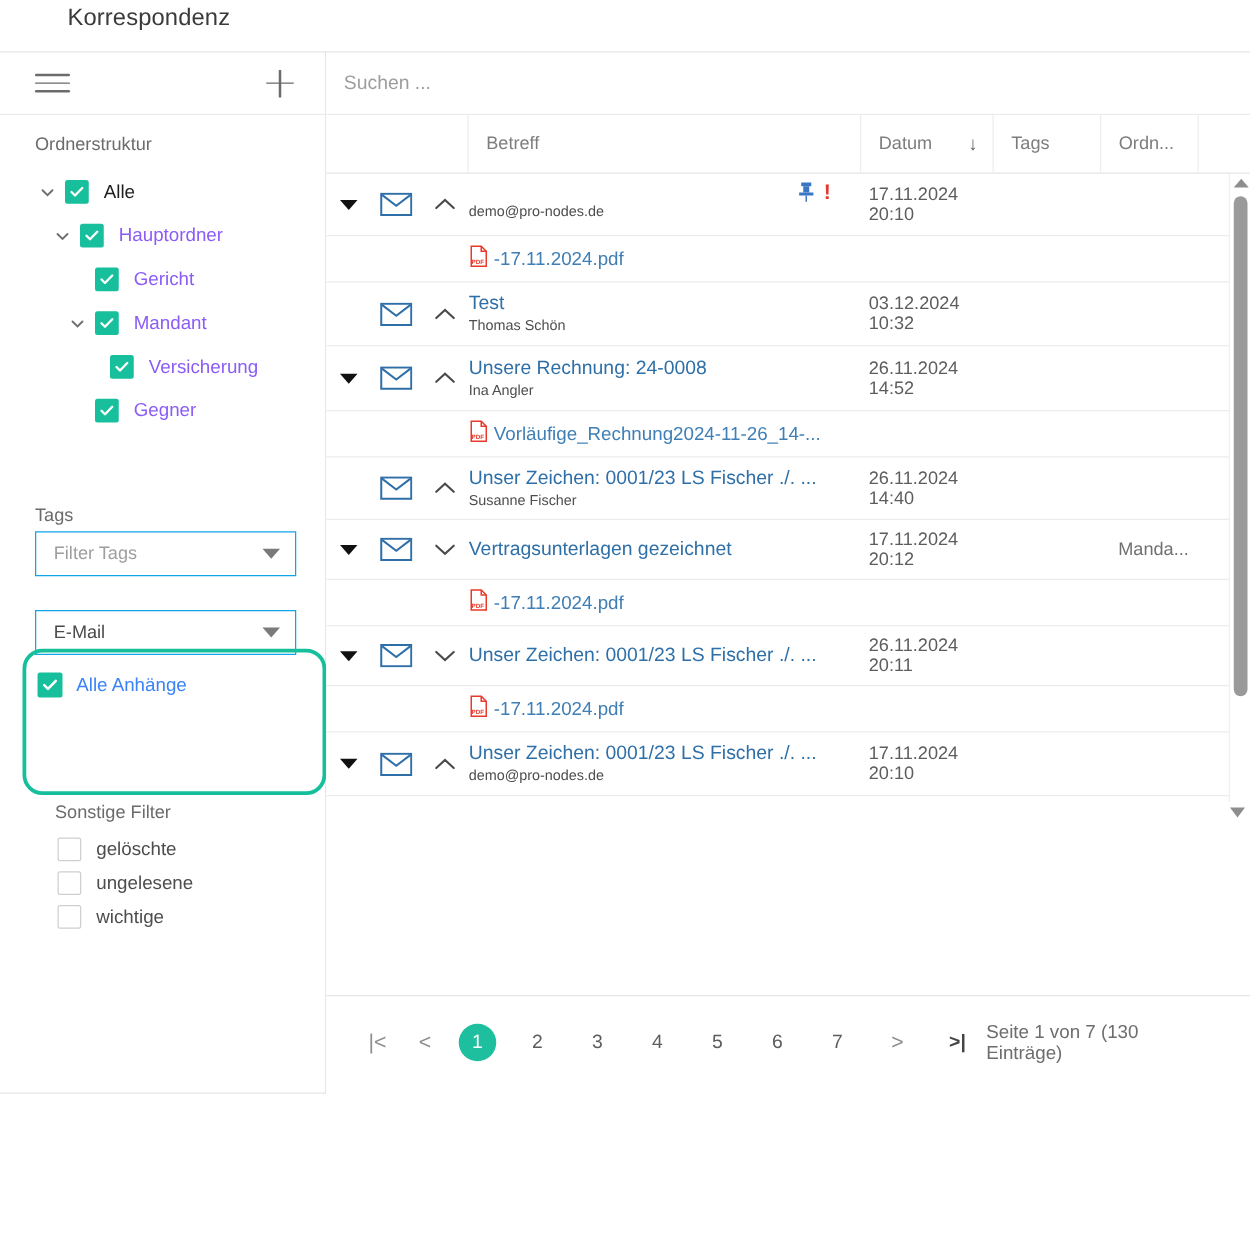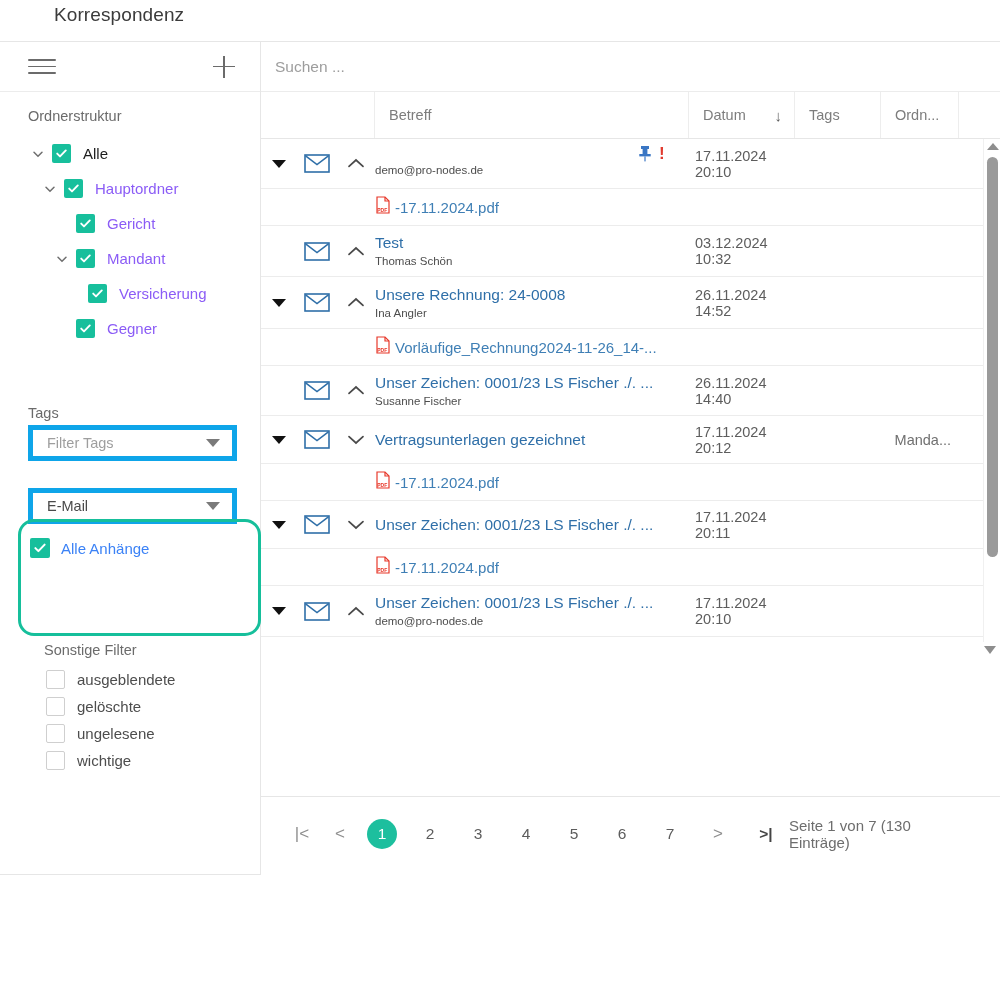--- a/index.html
+++ b/index.html
@@ -61,21 +61,21 @@
   }
   .cb.checked { background: #17bf9c; }
   .cb.checked svg { display:block; }
   .cb.unchecked { background:#fff; border: 1.5px solid #cfcfcf; }
   .tree-label { margin-left: 12px; font-size: 15px; color: #8b5cf6; white-space: nowrap; }
   .tree-label.root { color: #1d1d1d; }
 
   
   .filter-block { padding: 0 24px 0 28px; }
   .select-box {
-    height: 36px; border: 5px solid #0ea5e9; background: #fff;
+    height: 36px; border: 1px solid #0ea5e9; background: #fff;
     display: flex; align-items: center; justify-content: space-between;
     padding: 0 12px 0 14px; font-size: 14.5px; cursor: pointer;
   }
   .select-box .sel-value { color: #9e9e9e; }
   .select-box .sel-value.filled { color: #4a4a4a; }
   .caret-down {
     width: 0; height: 0;
     border-left: 7px solid transparent;
     border-right: 7px solid transparent;
     border-top: 8px solid #7a7a7a;
@@ -307,24 +307,20 @@
             </svg>
         </span>
         <span class="lbl">Alle Anhänge</span>
       </div>
     </div>
     <div class="typ-highlight"></div>
 
     <div class="sonstige">
       <div class="section-label" style="padding-top:0;padding-bottom:8px">Sonstige Filter</div>
 
-      <div class="other-row">
-        <span class="cb unchecked"></span>
-        <span class="lbl">ausgeblendete</span>
-      </div>
       <div class="other-row">
         <span class="cb unchecked"></span>
         <span class="lbl">gelöschte</span>
       </div>
       <div class="other-row">
         <span class="cb unchecked"></span>
         <span class="lbl">ungelesene</span>
       </div>
       <div class="other-row">
         <span class="cb unchecked"></span>
@@ -529,21 +525,21 @@
             </svg>
         </div>
         <div class="cell c-dir">
           <svg class="chev" viewBox="0 0 18 11">
               <path d="M2 2.6 L9 9 L16 2.6" fill="none" stroke="#4a4a4a" stroke-width="1.7" stroke-linecap="round"></path>
             </svg>
         </div>
         <div class="cell c-sub">
           <span class="subject">Unser Zeichen: 0001/23 LS Fischer ./. ...</span>
         </div>
-        <div class="cell c-date">17.11.2024 20:11</div>
+        <div class="cell c-date">26.11.2024 20:11</div>
         <div class="cell c-tags"></div>
         <div class="cell c-ord"></div>
         <div class="cell c-end"></div>
       </div>
 
       <div class="attach-row">
         <div class="attach-pad"></div>
         <span class="pdf-icon">
           <svg width="16" height="18" viewBox="0 0 16 18">
             <path d="M2 1 H10 L14 5 V17 H2 Z" fill="#fff" stroke="#e8392b" stroke-width="1.2"></path>

